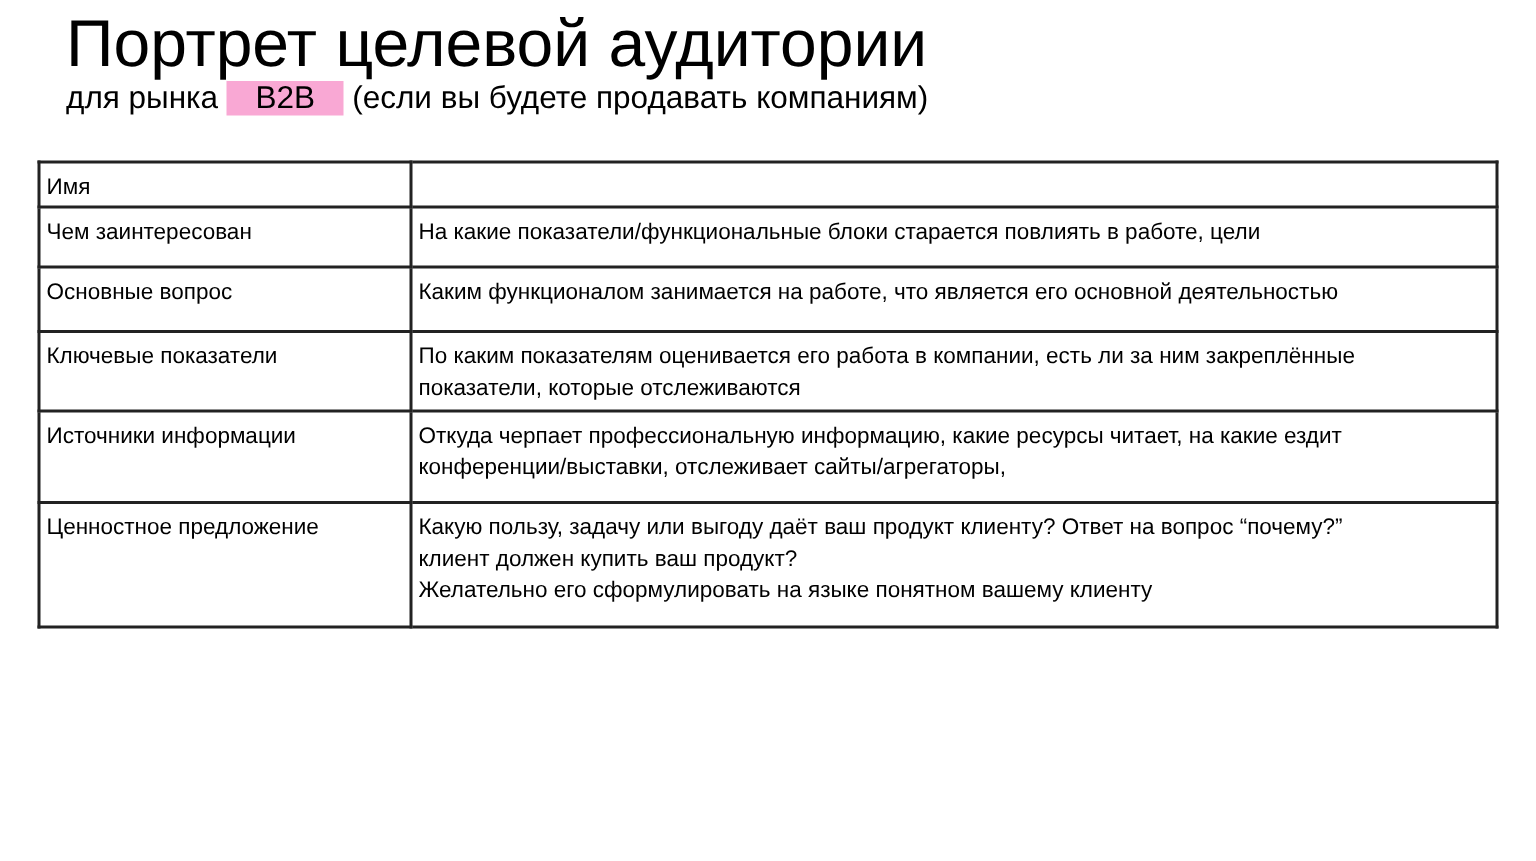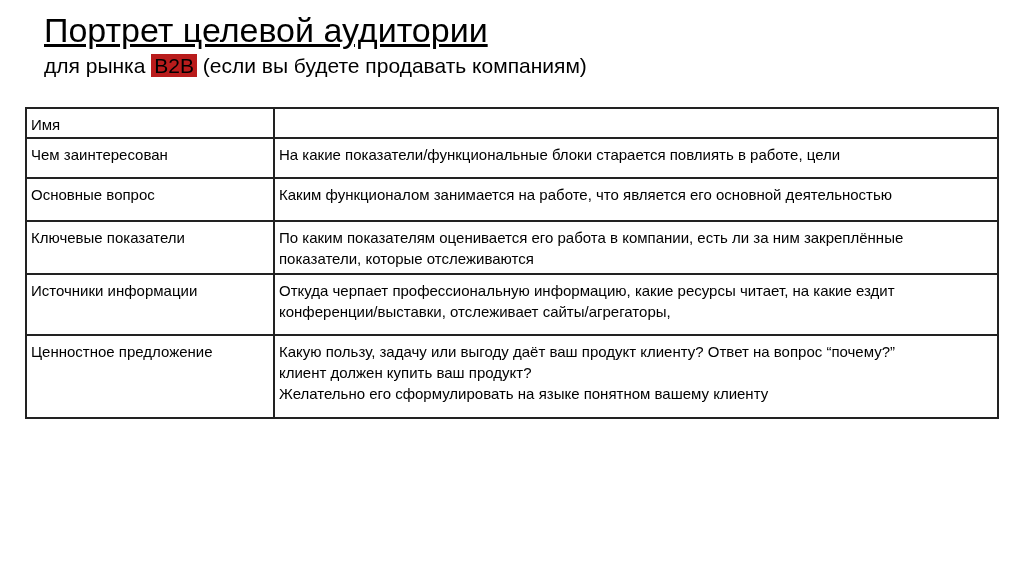--- a/index.html
+++ b/index.html
@@ -9,30 +9,30 @@
       font-family: "Liberation Sans", sans-serif;
       color: #000;
       position: relative;
     }
     .slide {
       position: absolute; left: 0; top: 0; width: 1024px; height: 574px;
       background: #ffffff;
     }
     .title {
       position: absolute; left: 44px; top: 10px;
-      font-size: 34px; line-height: 40px; font-weight: normal;
-      margin: 0; white-space: nowrap; text-decoration: underline;
+      font-size: 44px; line-height: 40px; font-weight: normal;
+      margin: 0; white-space: nowrap;
     }
     .subtitle {
       position: absolute; left: 44px; top: 52px;
       font-size: 21px; line-height: 28px; white-space: nowrap;
     }
     .hl {
-      background: #b91c1c;
-      padding: 0 3px;
+      background: #f9a8d4;
+      padding: 0 19px;
     }
     table.portrait {
       position: absolute; left: 25px; top: 107px;
       width: 974px;
       border-collapse: collapse;
       table-layout: fixed;
       font-size: 15px;
     }
     table.portrait td {
       border: 2px solid #222;

